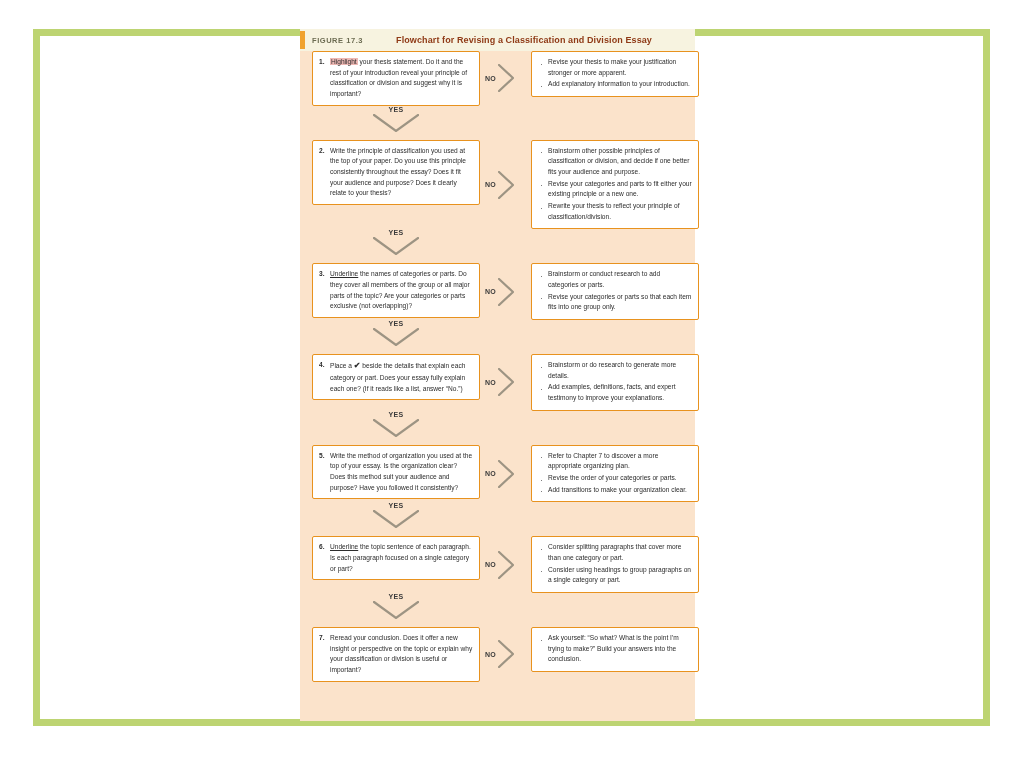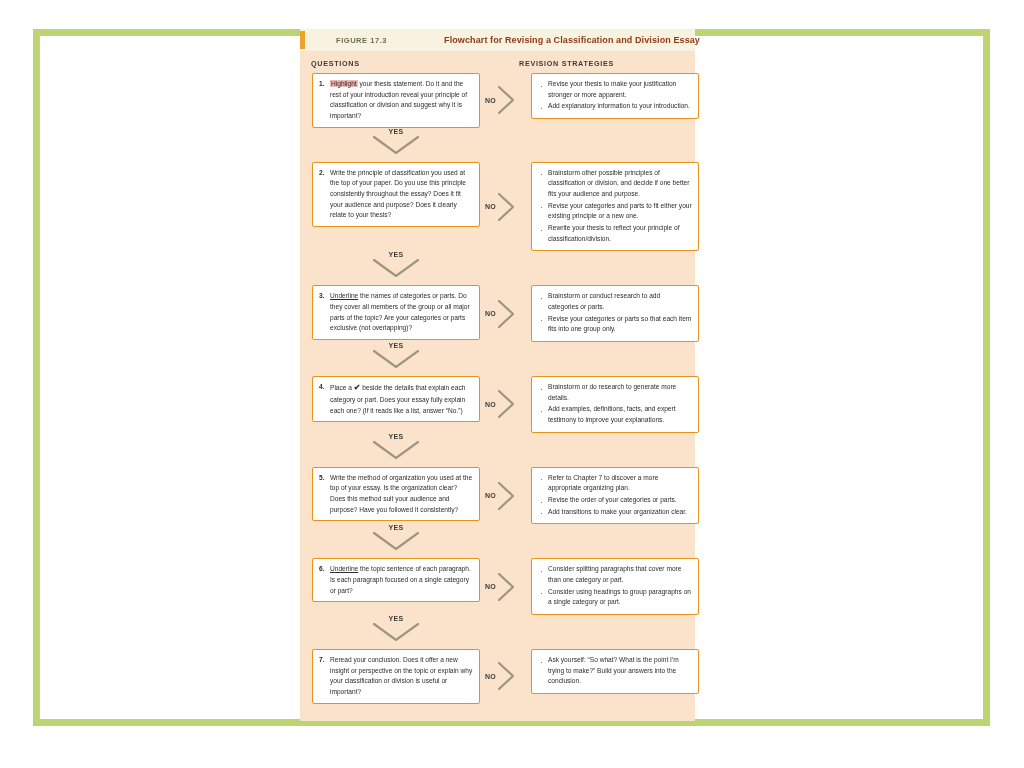--- a/index.html
+++ b/index.html
@@ -39,21 +39,20 @@
 
   
   #figure-title-bar {
     position: relative;
     height: 22px;
     background: #f7f3e0;
     display: flex;
     align-items: center;
     padding-left: 0;
     box-sizing: border-box;
-    gap: 24px;
   }
   #title-tab {
     width: 5px;
     height: 18px;
     background: #f0a22e;
     flex: 0 0 auto;
     margin-right: 7px;
   }
   #figure-label {
     font-size: 7.5px;
@@ -219,24 +218,20 @@
 <div id="figure">
 
   <div id="figure-title-bar">
     <div id="title-tab"></div>
     <span id="figure-label">FIGURE 17.3</span>
     <span id="figure-title">Flowchart for Revising a Classification and Division Essay</span>
   </div>
 
   <div id="figure-body">
 
-    <div id="col-headers">
-      <div class="col-header" id="col-header-questions">QUESTIONS</div>
-      <div class="col-header" id="col-header-strategies">REVISION STRATEGIES</div>
-    </div>
 
     <div id="rows-container">
         <div class="flow-row">
           <div class="q-box">
             <div class="q-num">1.</div>
             <div class="q-text"><span class="hl-highlight">Highlight</span> your thesis statement. Do it and the rest of your introduction reveal your principle of classification or division and suggest why it is important?</div>
           </div>
           <div class="no-connector">
             <span class="no-label">NO</span>
             <svg viewBox="0 0 16 28" width="16" height="28" class="no-chevron">

